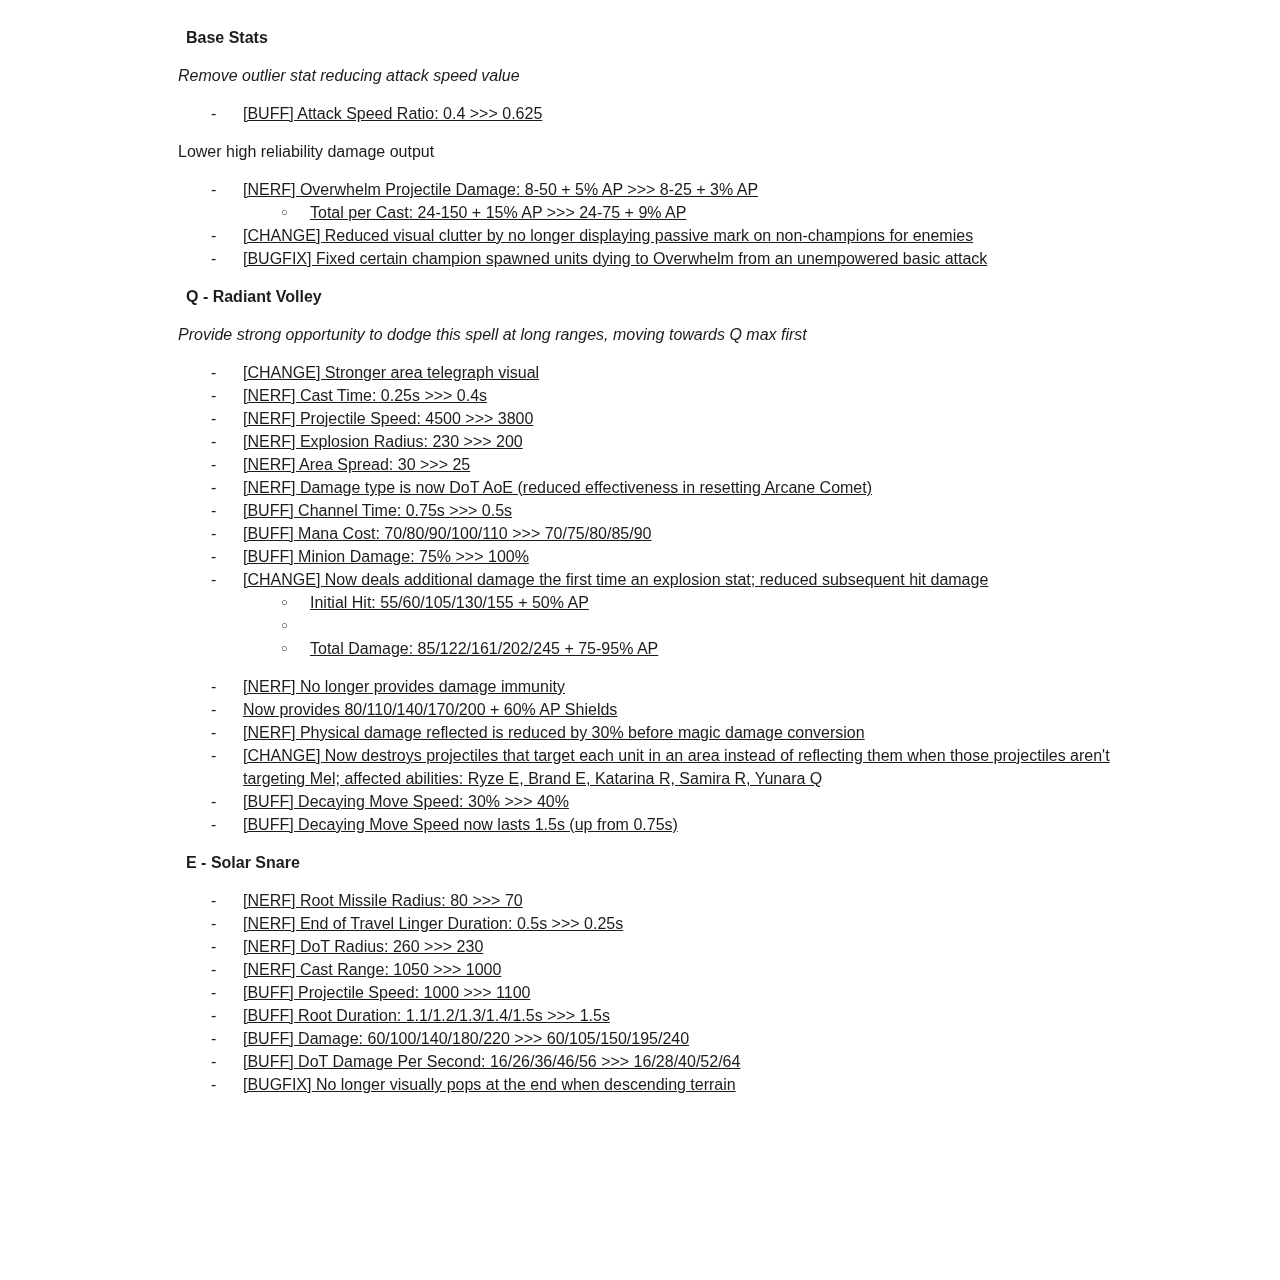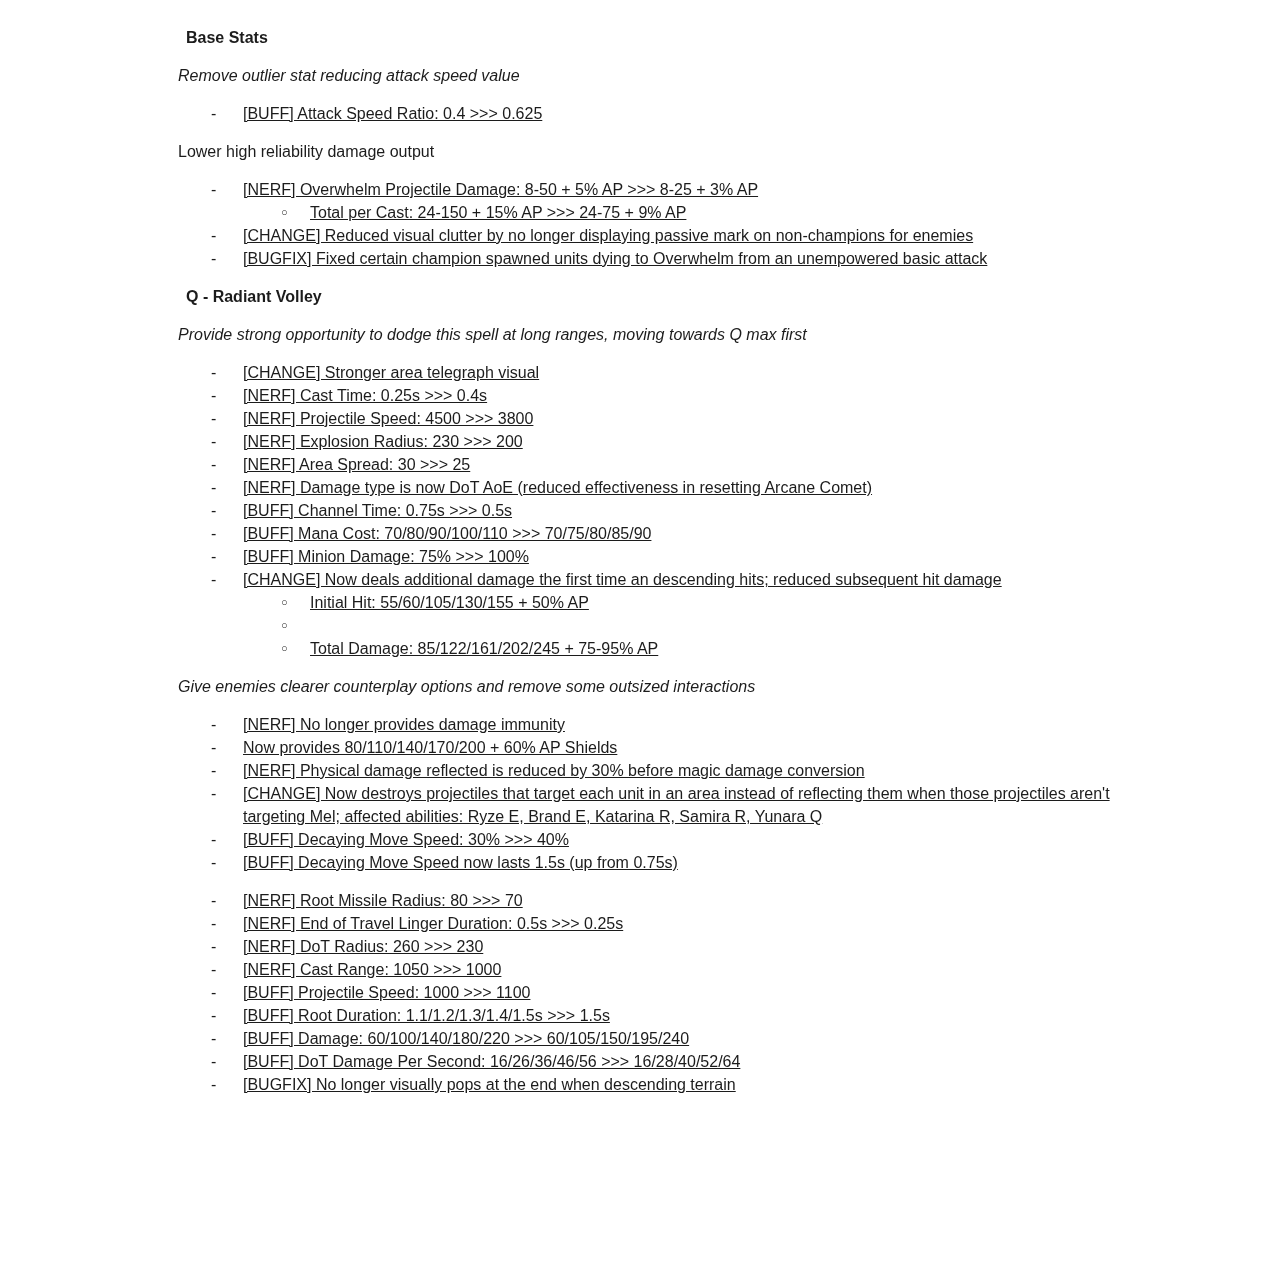--- a/index.html
+++ b/index.html
@@ -136,38 +136,37 @@
       <li class="l1">
           <span class="marker">-</span>
           <span class="txt">[BUFF] Mana Cost: 70/80/90/100/110 &gt;&gt;&gt; 70/75/80/85/90</span>
         </li>
       <li class="l1">
           <span class="marker">-</span>
           <span class="txt">[BUFF] Minion Damage: 75% &gt;&gt;&gt; 100%</span>
         </li>
       <li class="l1">
           <span class="marker">-</span>
-          <span class="txt">[CHANGE] Now deals additional damage the first time an descending hits; reduced subsequent hit damage</span>
+          <span class="txt">[CHANGE] Now deals additional damage the first time an explosion stat; reduced subsequent hit damage</span>
         </li>
       <li class="l2">
           <span class="marker">○</span>
           <span class="txt">Initial Hit: 55/60/105/130/155 + 50% AP</span>
         </li>
       <li class="l2">
           <span class="marker">○</span>
         </li>
       <li class="l2">
           <span class="marker">○</span>
           <span class="txt">Total Damage: 85/122/161/202/245 + 75-95% AP</span>
         </li>
     </ul>
   </section>
 
   <section>
-    <p class="section-desc">Give enemies clearer counterplay options and remove some outsized interactions</p>
     <ul class="change-list">
       <li class="l1">
           <span class="marker">-</span>
           <span class="txt">[NERF] No longer provides damage immunity</span>
         </li>
       <li class="l1">
           <span class="marker">-</span>
           <span class="txt">Now provides 80/110/140/170/200 + 60% AP Shields</span>
         </li>
       <li class="l1">
@@ -183,20 +182,21 @@
           <span class="txt">[BUFF] Decaying Move Speed: 30% &gt;&gt;&gt; 40%</span>
         </li>
       <li class="l1">
           <span class="marker">-</span>
           <span class="txt">[BUFF] Decaying Move Speed now lasts 1.5s (up from 0.75s)</span>
         </li>
     </ul>
   </section>
 
   <section>
+    <h2 class="section-heading">E - Solar Snare</h2>
     <ul class="change-list">
       <li class="l1">
           <span class="marker">-</span>
           <span class="txt">[NERF] Root Missile Radius: 80 &gt;&gt;&gt; 70</span>
         </li>
       <li class="l1">
           <span class="marker">-</span>
           <span class="txt">[NERF] End of Travel Linger Duration: 0.5s &gt;&gt;&gt; 0.25s</span>
         </li>
       <li class="l1">

